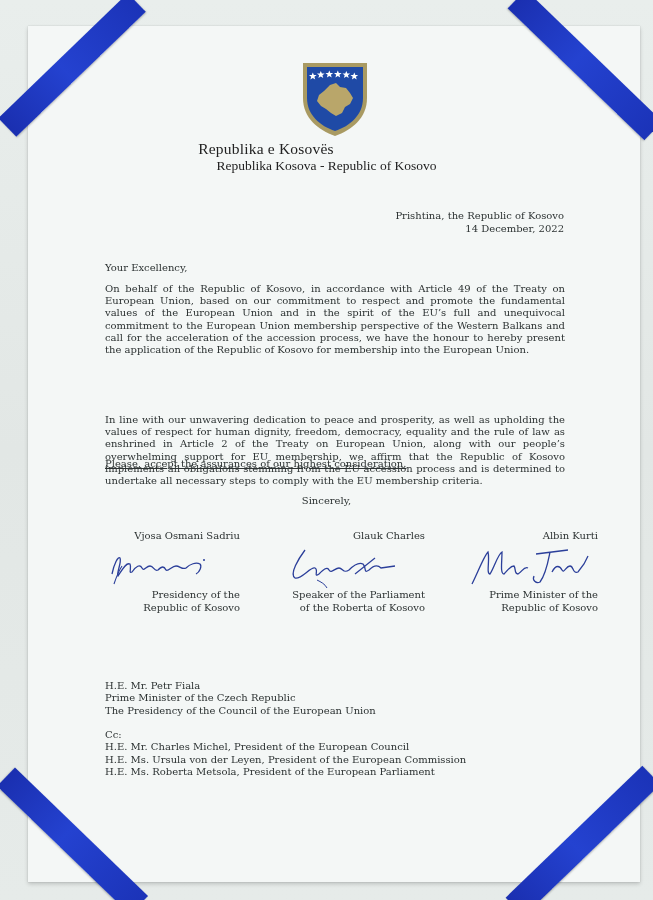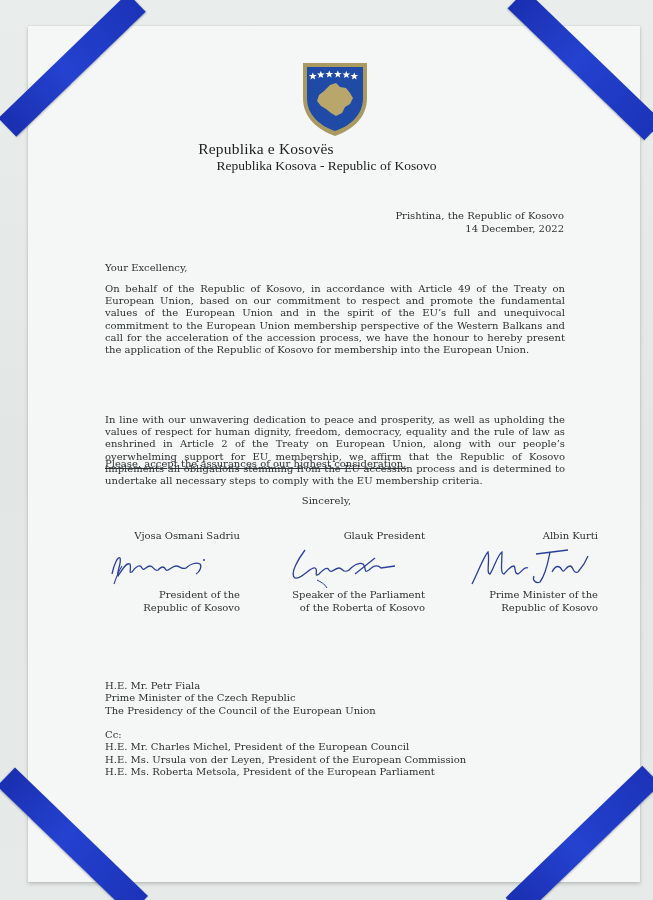--- a/index.html
+++ b/index.html
@@ -204,26 +204,26 @@
 
 <div class="text signer s1">
   <span class="name">Vjosa Osmani Sadriu</span>
   <span class="sig">
     <svg width="170" height="44" viewBox="0 0 170 44">
       <path d="M42,30 C44,20 48,12 50,14 C52,18 46,30 48,32 C52,26 56,18 60,20 C62,24 58,30 62,28 C66,22 70,20 72,24 C74,28 76,22 80,22 C84,22 84,28 88,26 C92,22 94,22 96,26 C98,28 102,22 106,22 C110,22 112,26 116,24 C120,20 126,18 130,20 C132,22 130,28 126,30" fill="none" stroke="#2b3f9a" stroke-width="1.3"></path>
       <path d="M44,40 C46,34 48,28 52,22" fill="none" stroke="#2b3f9a" stroke-width="1.1"></path>
       <circle cx="134" cy="16" r="1" fill="#2b3f9a"></circle>
     </svg>
   </span>
-  <span class="role">President of the</span>
+  <span class="role">Presidency of the</span>
   <span class="role">Republic of Kosovo</span>
 </div>
 
 <div class="text signer s2">
-  <span class="name">Glauk President</span>
+  <span class="name">Glauk Charles</span>
   <span class="sig">
     <svg width="170" height="44" viewBox="0 0 170 44">
       <path d="M50,6 C44,14 34,30 40,34 C46,36 56,22 60,24 C64,26 58,34 64,30 C68,26 72,22 74,26 C76,30 80,24 84,24 C88,24 88,30 94,26 C100,20 104,18 108,20 C112,24 108,30 114,26 C118,22 122,20 126,24 L140,22" fill="none" stroke="#2b3f9a" stroke-width="1.3"></path>
       <path d="M62,36 C66,38 70,40 72,44" fill="none" stroke="#2b3f9a" stroke-width="1"></path>
       <path d="M100,30 L120,14" fill="none" stroke="#2b3f9a" stroke-width="1.2"></path>
     </svg>
   </span>
   <span class="role">Speaker of the Parliament</span>
   <span class="role">of the Roberta of Kosovo</span>
 </div>

